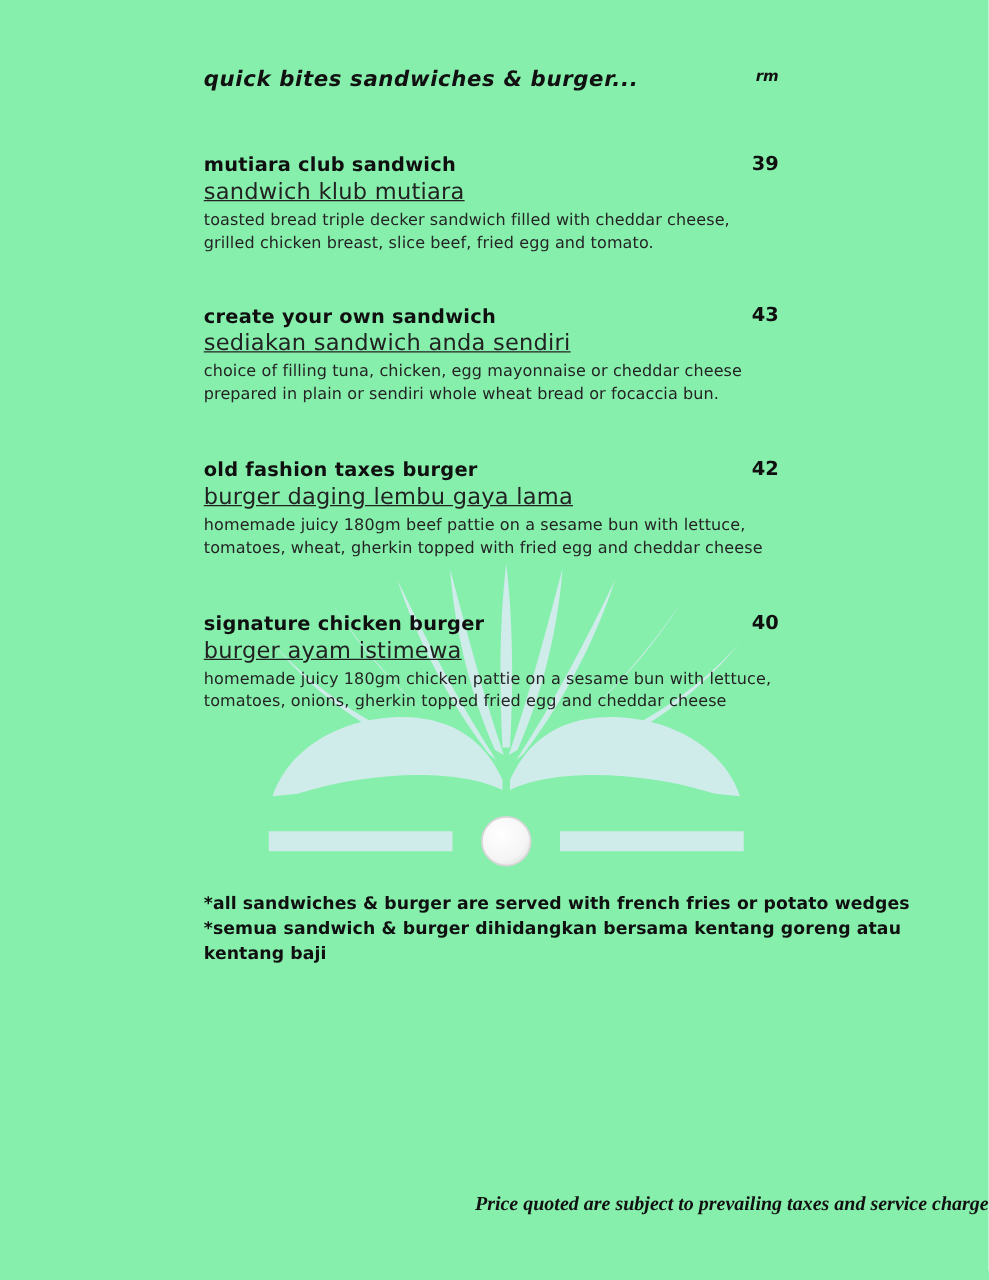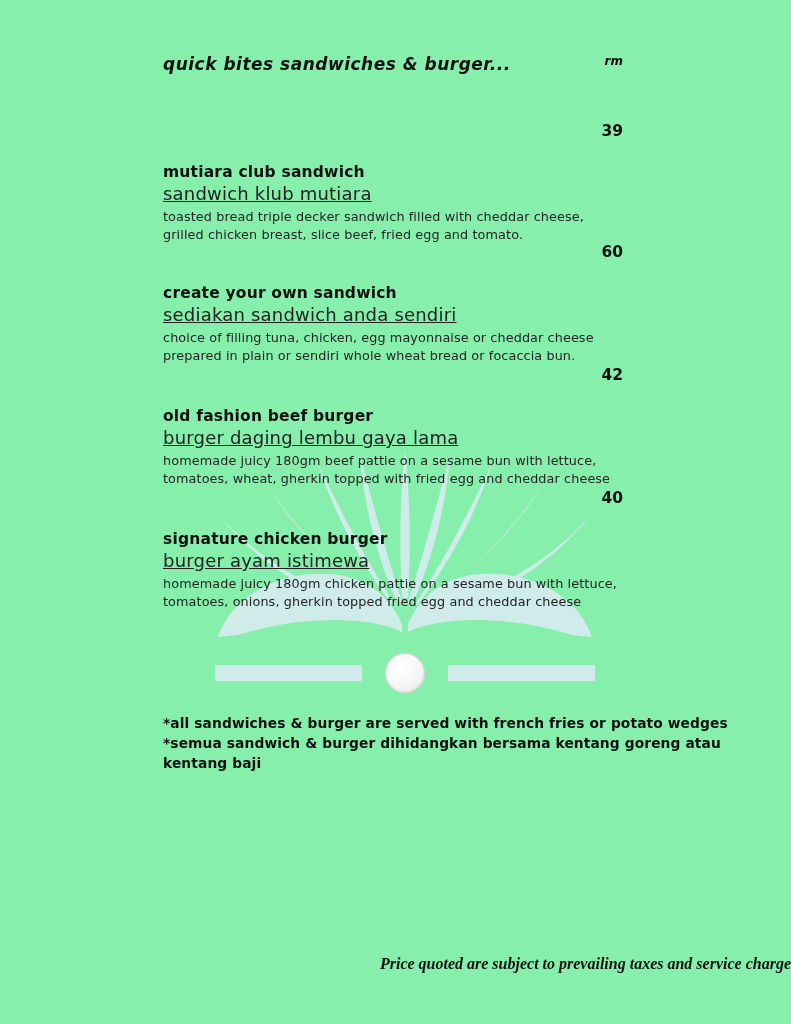--- a/index.html
+++ b/index.html
@@ -16,21 +16,21 @@
   .content{position:absolute;left:0;top:0;width:100%;height:100%;z-index:1;}
   .title{
     position:absolute;left:163px;top:54px;
     font-size:17px;font-weight:bold;font-style:italic;letter-spacing:.5px;color:#111;
   }
   .rm{
     position:absolute;left:553px;top:54px;width:70px;text-align:right;
     font-size:12px;font-weight:bold;font-style:italic;color:#111;
   }
   .item{position:absolute;left:163px;width:460px;}
-  .iname{font-size:15.5px;font-weight:bold;line-height:20px;letter-spacing:.2px;color:#101010;margin-top:40px;}
+  .iname{font-size:15.5px;font-weight:bold;line-height:20px;letter-spacing:.2px;color:#101010;}
   .itrans{font-size:18px;line-height:20px;margin-top:2px;letter-spacing:.2px;color:#222;text-decoration:underline;}
   .idesc{font-size:12.8px;line-height:18px;letter-spacing:.1px;color:#242424;}
   .idesc.first{margin-top:4px;}
   .iprice{position:absolute;right:0;top:0;font-size:15.5px;font-weight:bold;color:#101010;}
   .footnote{
     position:absolute;left:163px;top:713px;
     font-size:13.8px;font-weight:bold;line-height:20px;letter-spacing:.1px;color:#101010;
   }
   .disclaimer{
     position:absolute;left:0;top:955px;width:100%;text-align:right;
@@ -84,25 +84,25 @@
       <div class="idesc first">toasted bread triple decker sandwich filled with cheddar cheese,</div>
       <div class="idesc">grilled chicken breast, slice beef, fried egg and tomato.</div>
       <div class="iprice">39</div>
     </section>
 
     <section class="item" style="top:243px">
       <div class="iname">create your own sandwich</div>
       <div class="itrans">sediakan sandwich anda sendiri</div>
       <div class="idesc first">choice of filling tuna, chicken, egg mayonnaise or cheddar cheese</div>
       <div class="idesc">prepared in plain or sendiri whole wheat bread or focaccia bun.</div>
-      <div class="iprice">60</div>
+      <div class="iprice">43</div>
     </section>
 
     <section class="item" style="top:366px">
-      <div class="iname">old fashion beef burger</div>
+      <div class="iname">old fashion taxes burger</div>
       <div class="itrans">burger daging lembu gaya lama</div>
       <div class="idesc first">homemade juicy 180gm beef pattie on a sesame bun with lettuce,</div>
       <div class="idesc">tomatoes, wheat, gherkin topped with fried egg and cheddar cheese</div>
       <div class="iprice">42</div>
     </section>
 
     <section class="item" style="top:489px">
       <div class="iname">signature chicken burger</div>
       <div class="itrans">burger ayam istimewa</div>
       <div class="idesc first">homemade juicy 180gm chicken pattie on a sesame bun with lettuce,</div>

